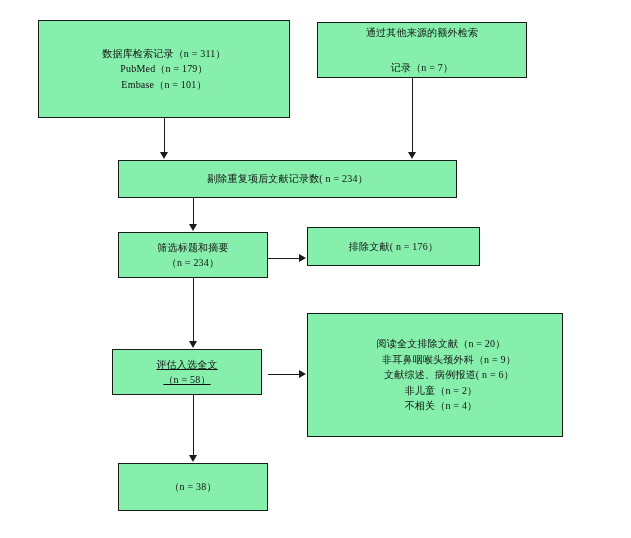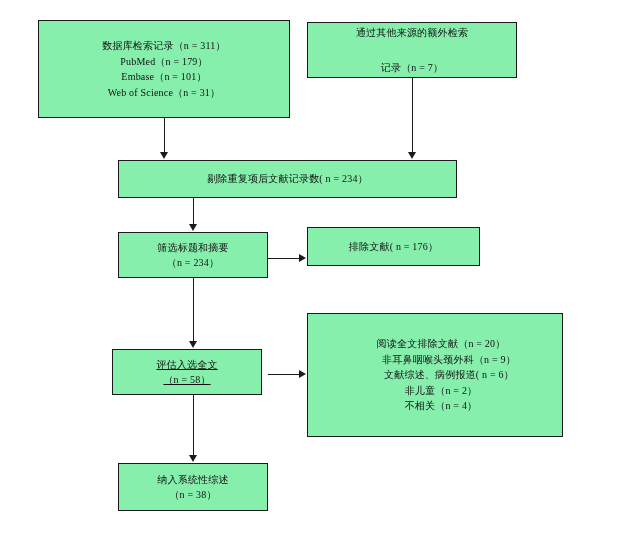--- a/index.html
+++ b/index.html
@@ -61,24 +61,23 @@
 </style>
 </head>
 <body>
 
 <div id="canvas">
 
   <div class="box" style="left:38px; top:20px; width:252px; height:98px;">
     <div class="line">数据库检索记录（n = 311）</div>
     <div class="line">PubMed（n = 179）</div>
     <div class="line">Embase（n = 101）</div>
-    <div class="line">Web of Science（n = 31）</div>
   </div>
 
-  <div class="box" style="left:307px; top:22px; width:210px; height:56px;gap:20px;">
+  <div class="box" style="left:317px; top:22px; width:210px; height:56px;gap:20px;">
     <div class="line">通过其他来源的额外检索</div>
     <div class="line">记录（n = 7）</div>
   </div>
 
   <div class="box" style="left:118px; top:160px; width:339px; height:38px;">
     <div class="line">剔除重复项后文献记录数( n = 234）</div>
   </div>
 
   <div class="box" style="left:118px; top:232px; width:150px; height:46px;">
     <div class="line">筛选标题和摘要</div>
@@ -96,21 +95,20 @@
 
   <div class="box left-align" style="left:307px; top:313px; width:256px; height:124px;">
     <div class="line">阅读全文排除文献（n = 20）</div>
     <div class="line indent">非耳鼻咽喉头颈外科（n = 9）</div>
     <div class="line indent">文献综述、病例报道( n = 6）</div>
     <div class="line">非儿童（n = 2）</div>
     <div class="line">不相关（n = 4）</div>
   </div>
 
   <div class="box" style="left:118px; top:463px; width:150px; height:48px;">
-    <div class="line">纳入系统性综述</div>
     <div class="line">（n = 38）</div>
   </div>
 
   <div class="conn v" style="left:163.5px; top:118px; height:35px;"></div>
   <div class="arrow-down" style="left:159.5px; top:152px;"></div>
 
   <div class="conn v" style="left:411.5px; top:78px; height:75px;"></div>
   <div class="arrow-down" style="left:407.5px; top:152px;"></div>
 
   <div class="conn v" style="left:192.5px; top:198px; height:27px;"></div>

